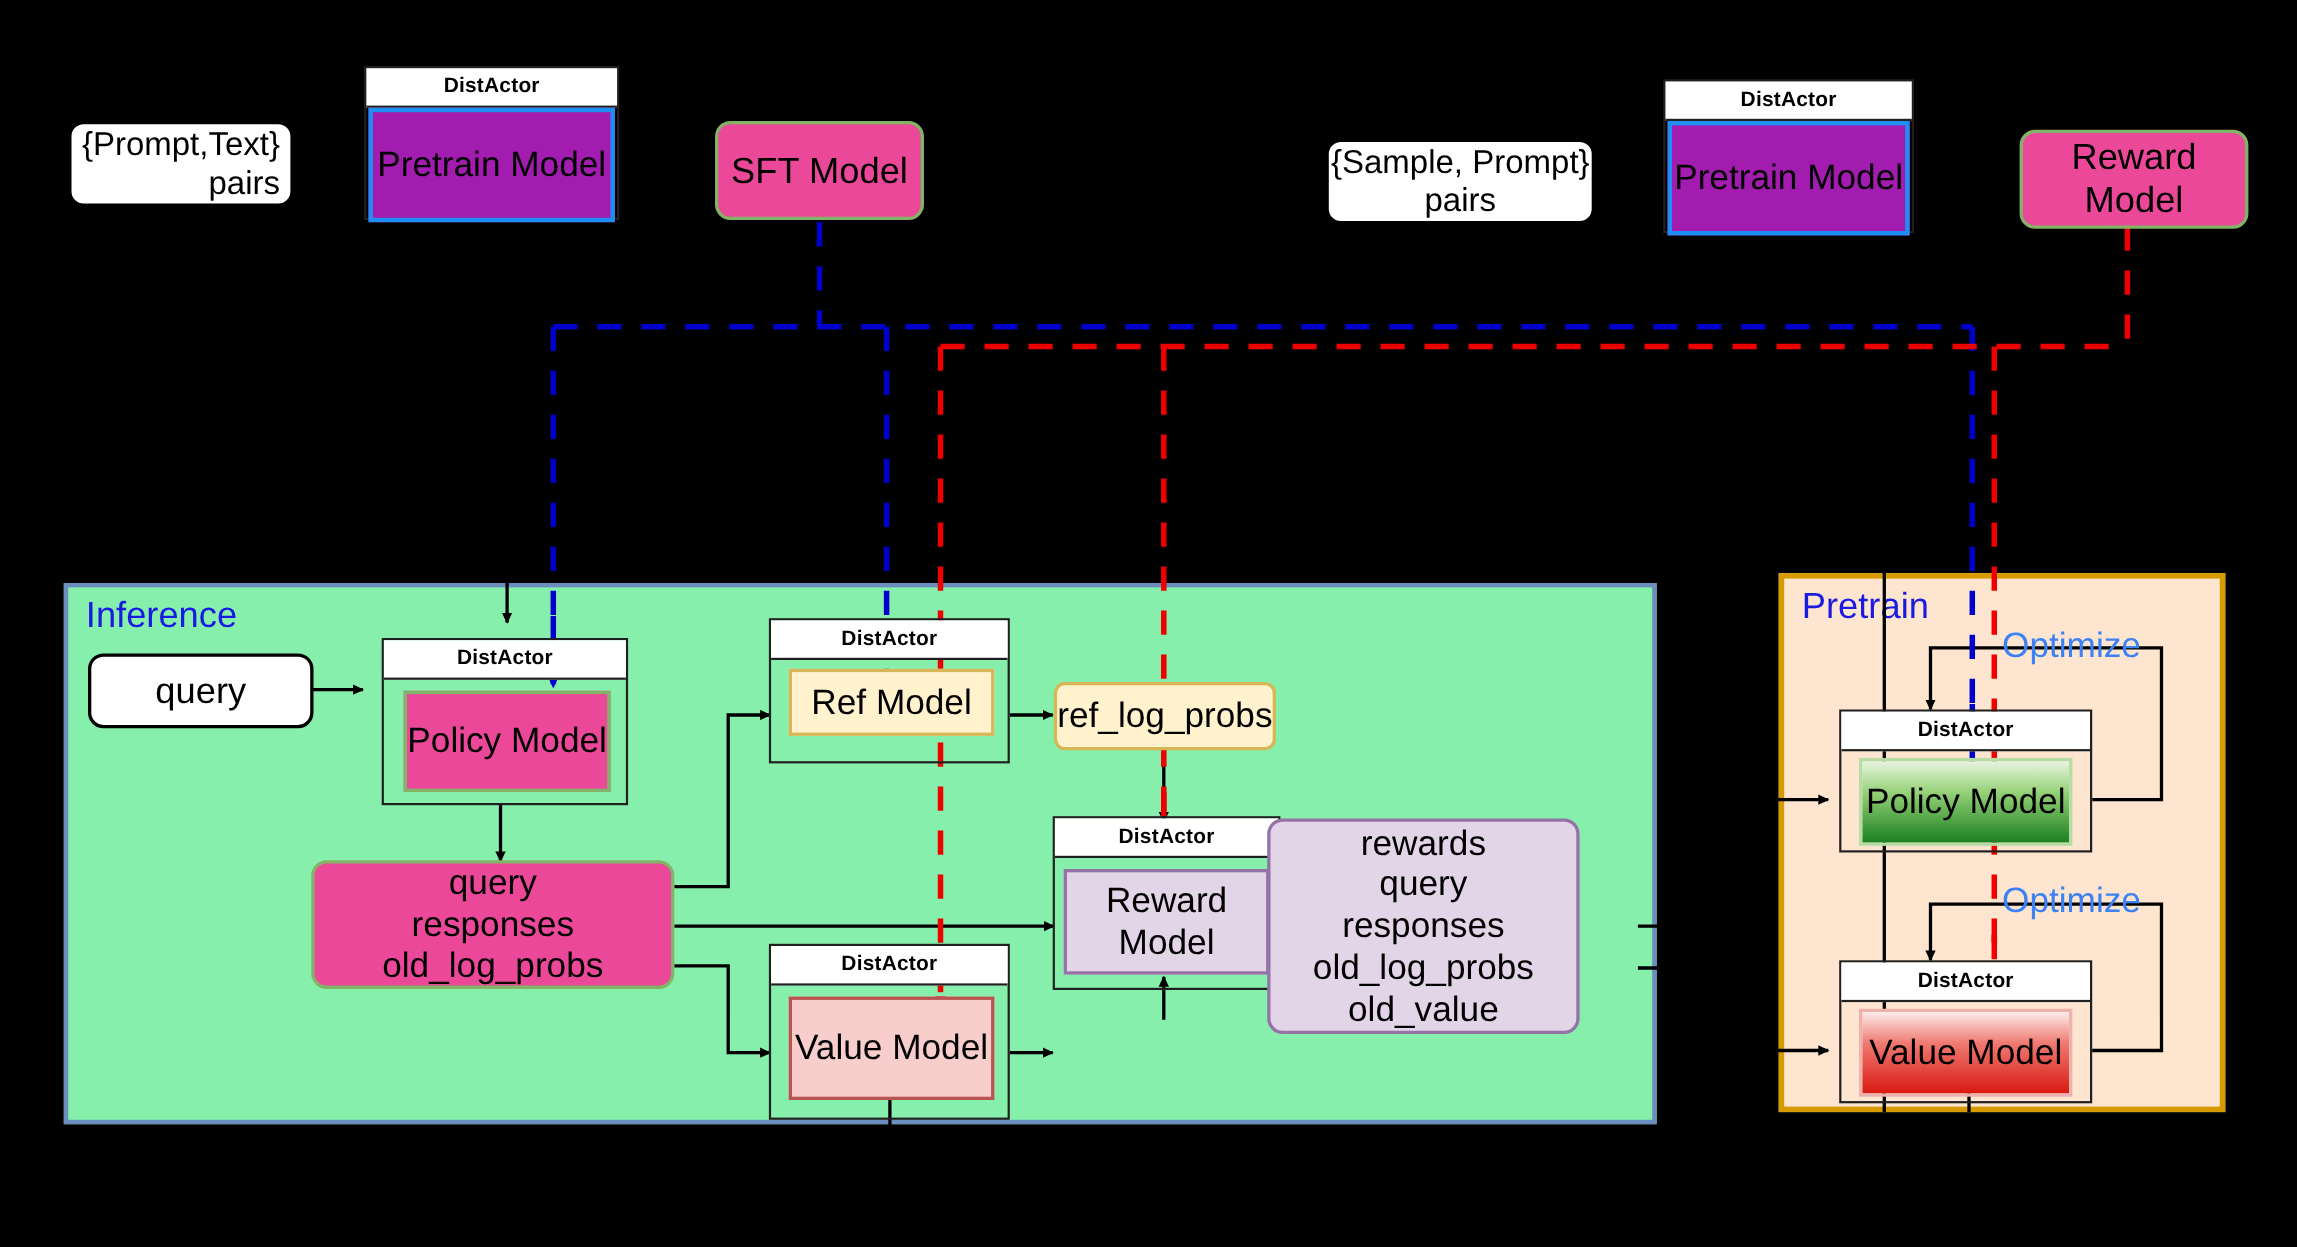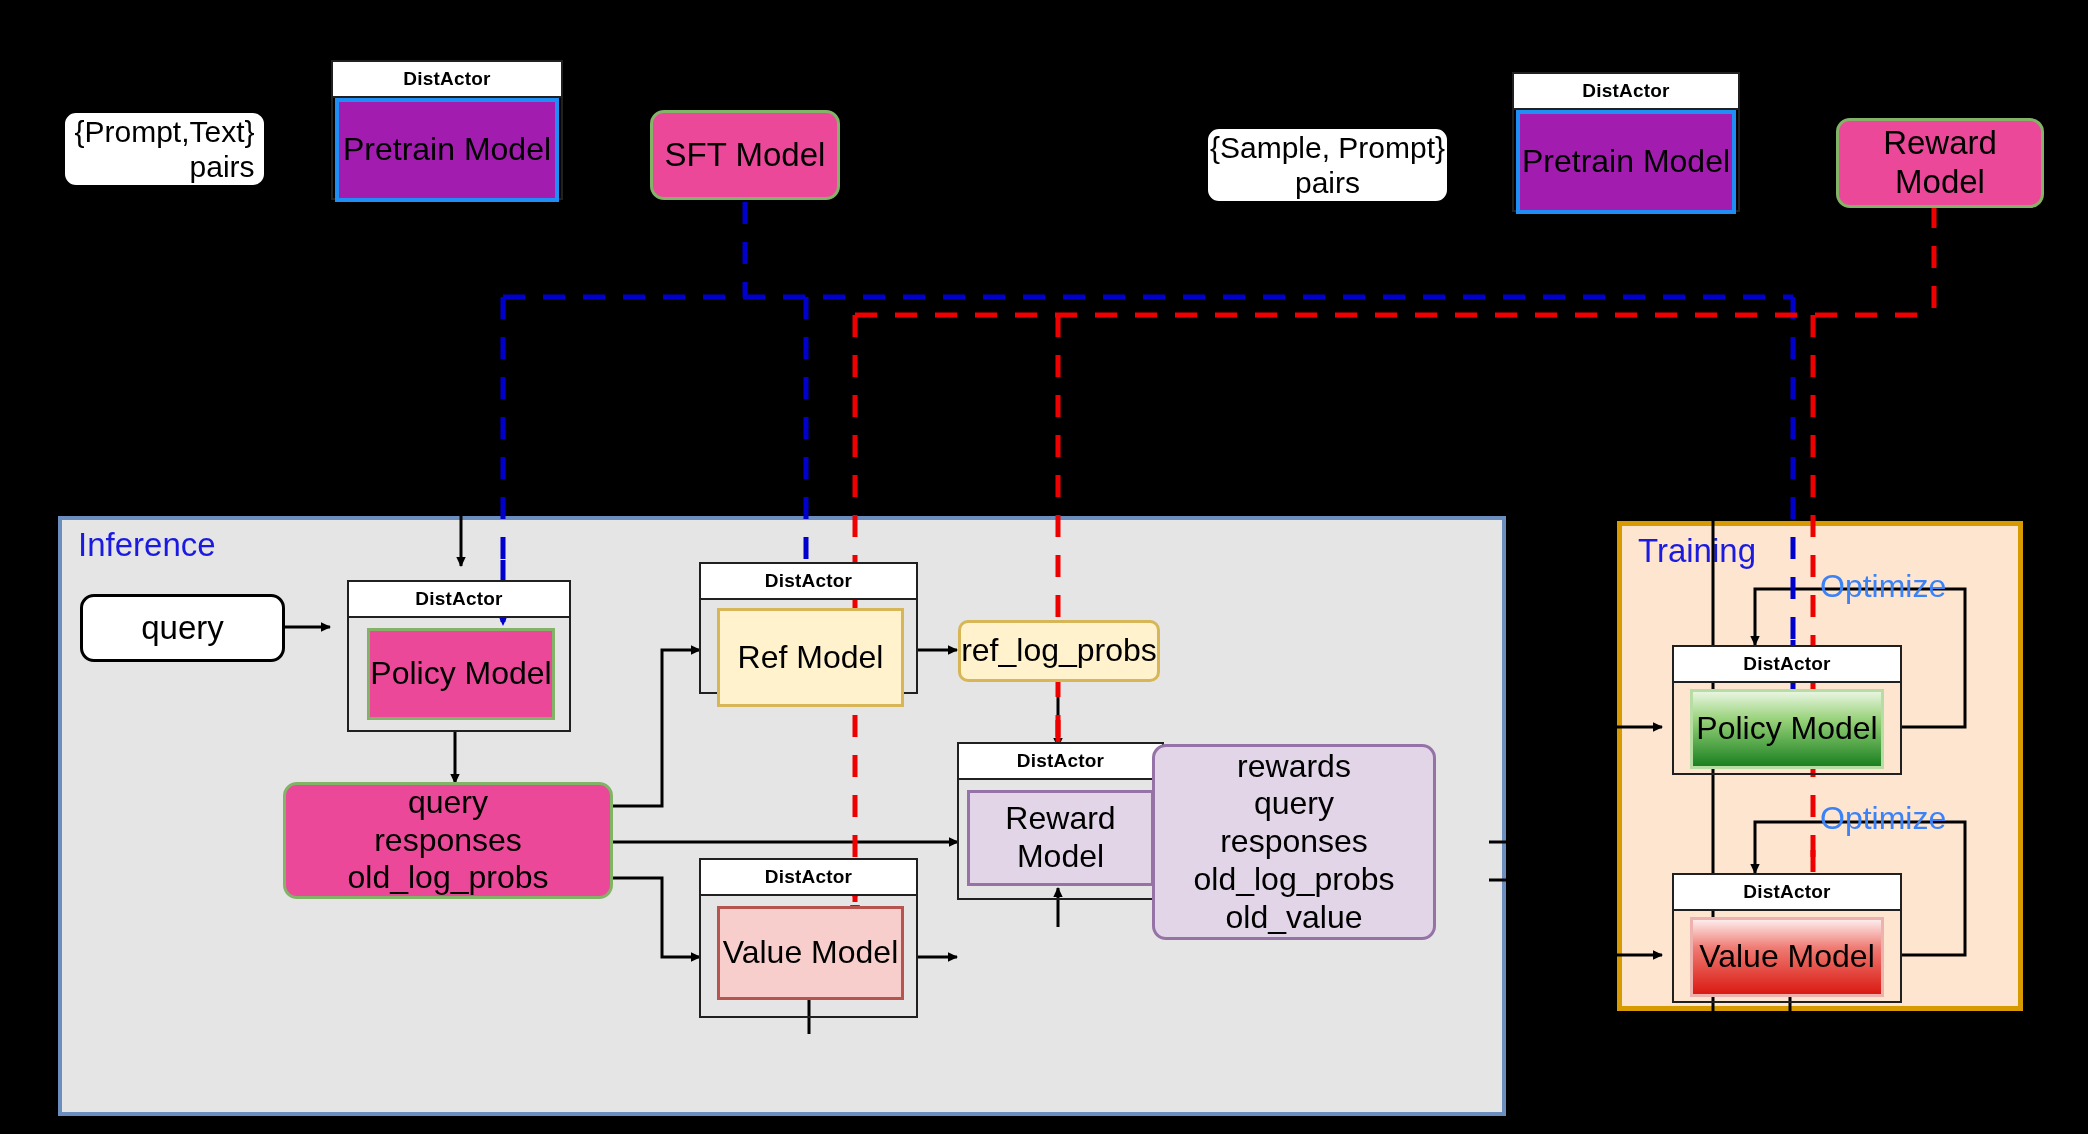--- a/index.html
+++ b/index.html
@@ -45,28 +45,28 @@
   .t30{font-size:33px;}
 
   .multi{white-space:pre-line;}
   .opt-label{position:absolute;color:#3b82f6;font-size:32px;}
 </style>
 </head>
 <body>
 
 <div id="stage">
 
-  <div class="panel" style="left:58px;top:516px;width:1448px;height:600px;
-              background:#e5e5e5;border:4px solid #6c8ebf;">
+  <div class="panel" style="left:58px;top:530px;width:1448px;height:492px;
+              background:#86efac;border:4px solid #6c8ebf;">
     <div class="plabel">Inference</div>
   </div>
 
   <div class="panel" style="left:1617px;top:521px;width:406px;height:490px;
               background:#fde5cf;border:5px solid #d79b00;">
-    <div class="plabel">Training</div>
+    <div class="plabel">Pretrain</div>
   </div>
 
   <svg id="wires" viewBox="0 0 2088 1134">
     <defs>
       <marker id="ar" markerWidth="11" markerHeight="11" refX="9" refY="5.5" orient="auto" markerUnits="userSpaceOnUse">
         <path d="M0,0.8 L10,5.5 L0,10.2 z" fill="#000"></path>
       </marker>
       <marker id="arB" markerWidth="12" markerHeight="12" refX="10" refY="6" orient="auto" markerUnits="userSpaceOnUse">
         <path d="M0,1 L11,6 L0,11 z" fill="#0000cc"></path>
       </marker>
@@ -181,21 +181,21 @@
     </div>
   </div>
 
   <div class="node fill-green r14 t28 multi" style="left:283px;top:782px;width:330px;height:117px;">query
 responses
 old_log_probs</div>
 
   <div class="distactor" style="left:699px;top:562px;width:219px;height:132px;">
     <div class="hdr">DistActor</div>
     <div class="body">
-      <div class="node fill-yellow t28" style="left:16px;top:8px;width:187px;height:99px;">Ref Model</div>
+      <div class="node fill-yellow t28" style="left:16px;top:8px;width:187px;height:61px;">Ref Model</div>
     </div>
   </div>
 
   <div class="node fill-yellow r10 t28" style="left:958px;top:620px;width:202px;height:62px;">ref_log_probs</div>
 
   <div class="distactor" style="left:957px;top:742px;width:207px;height:158px;">
     <div class="hdr">DistActor</div>
     <div class="body">
       <div class="node fill-purple t28" style="left:8px;top:10px;width:187px;height:96px;">Reward Model</div>
     </div>

